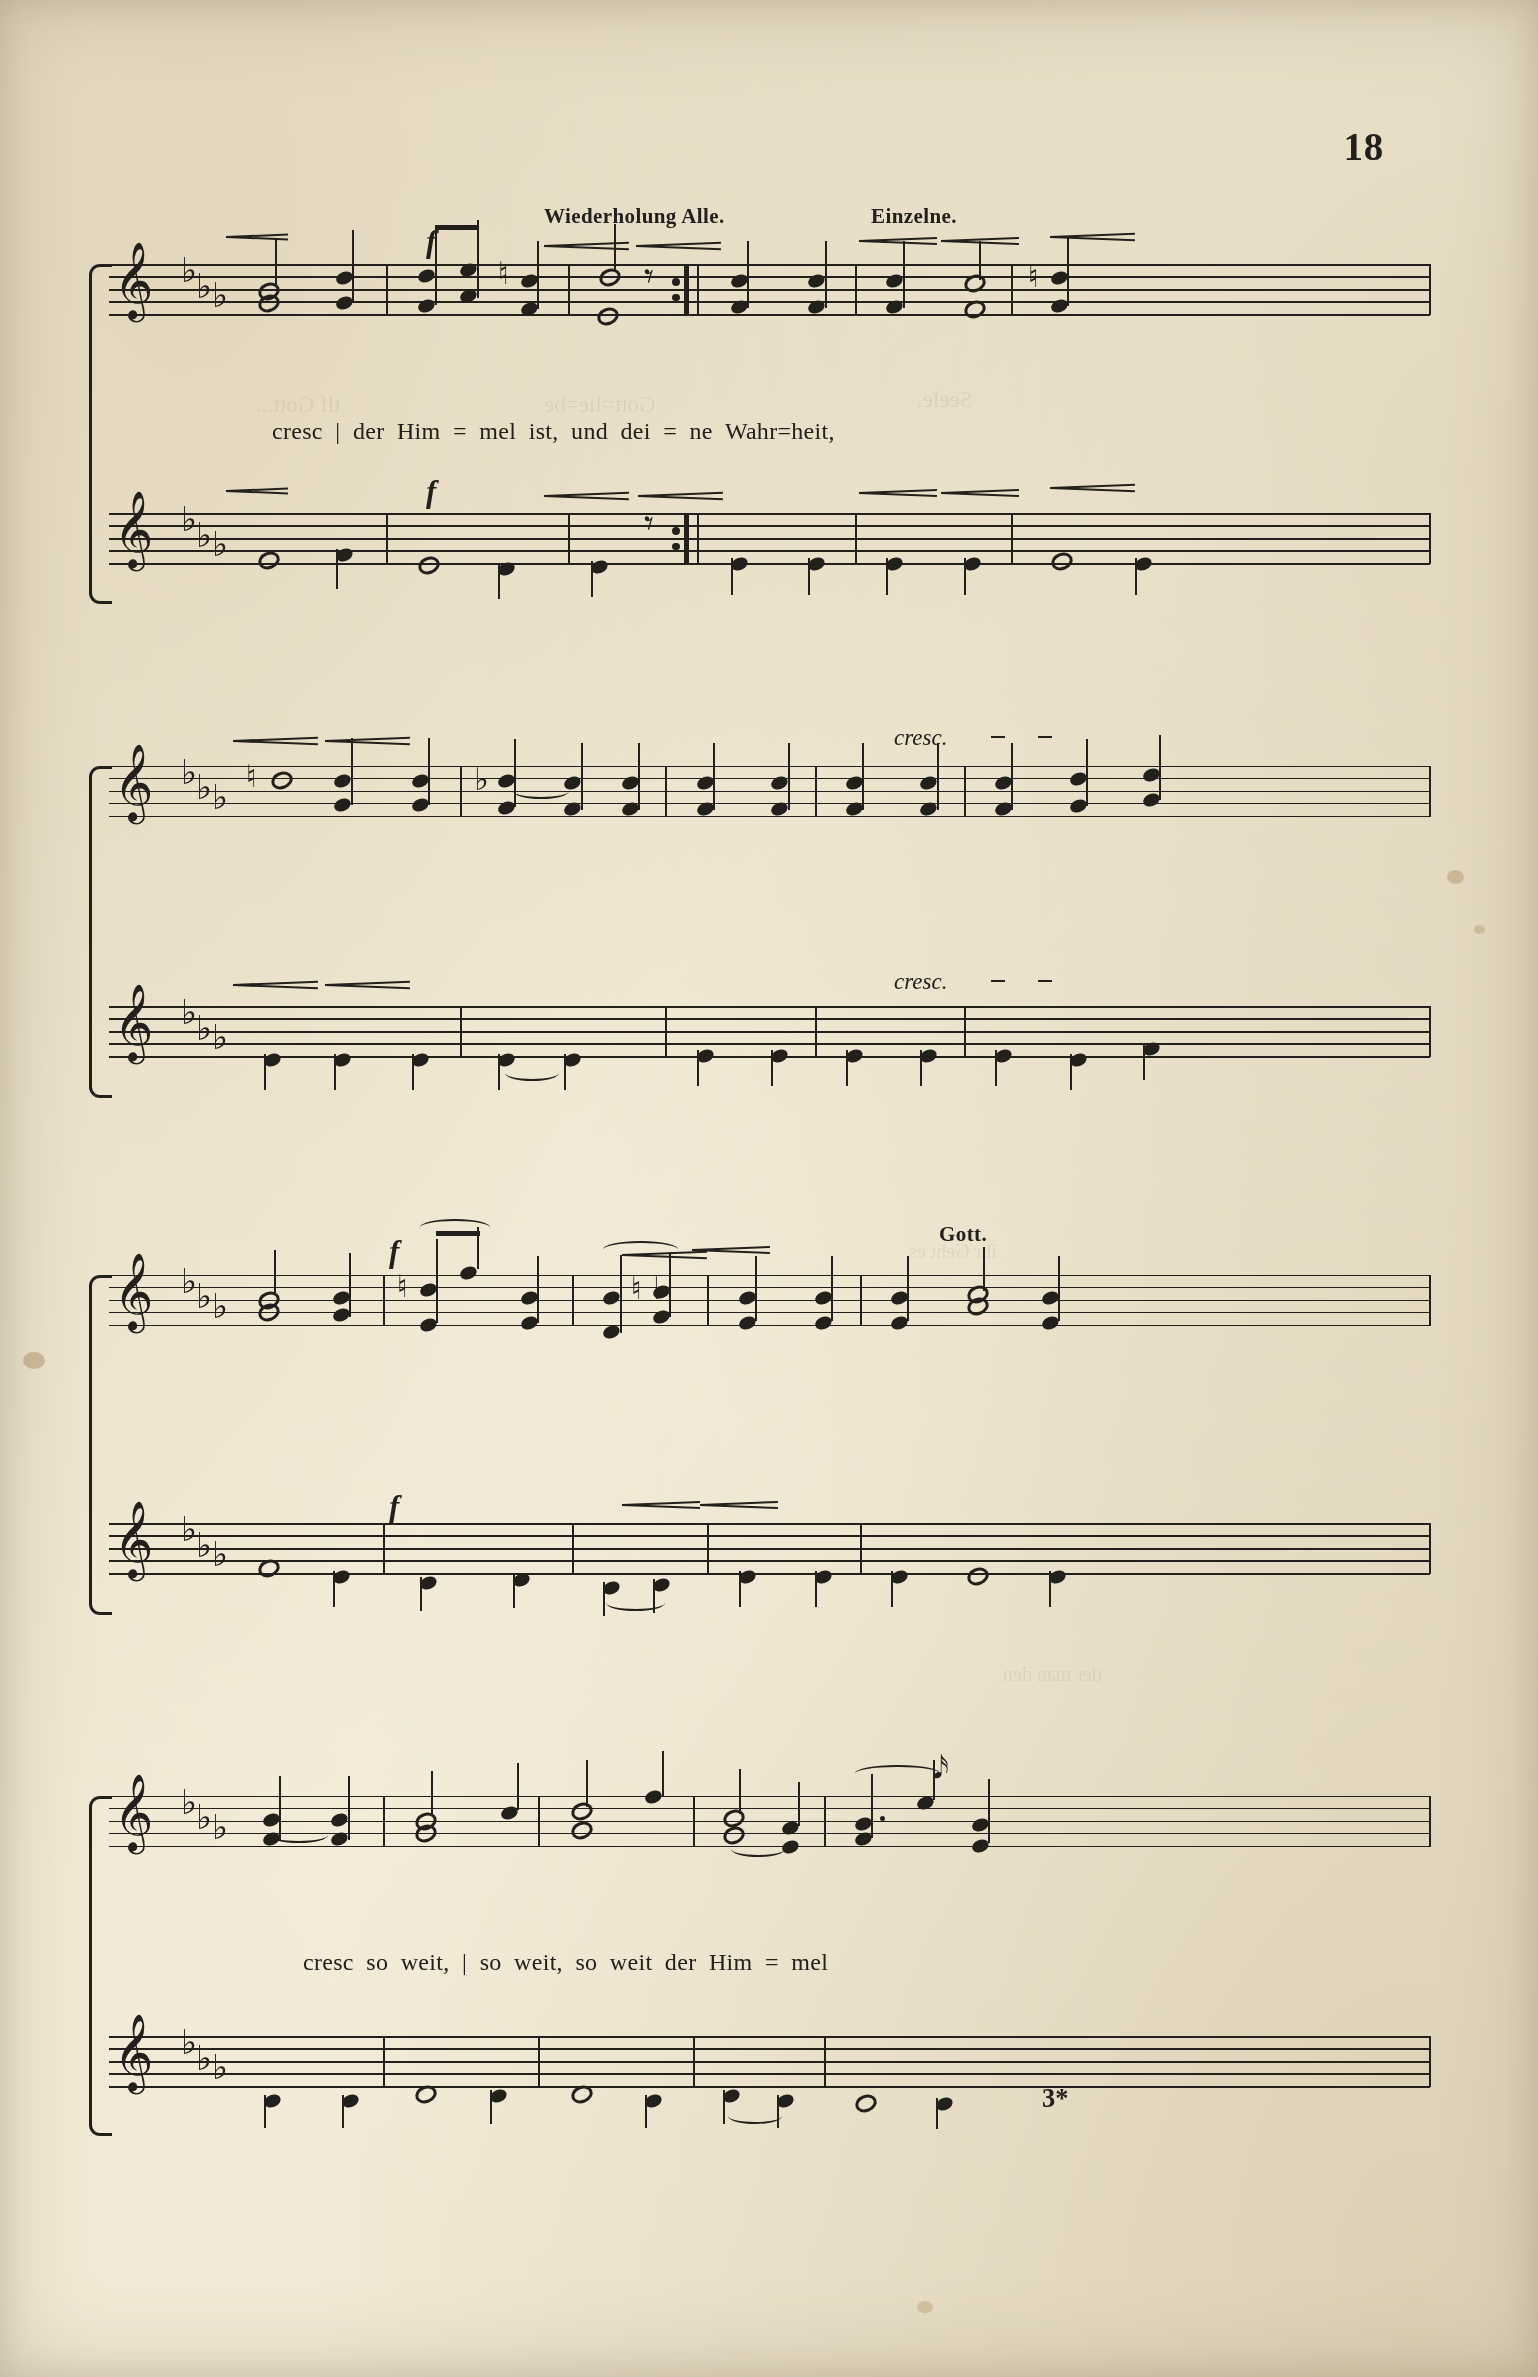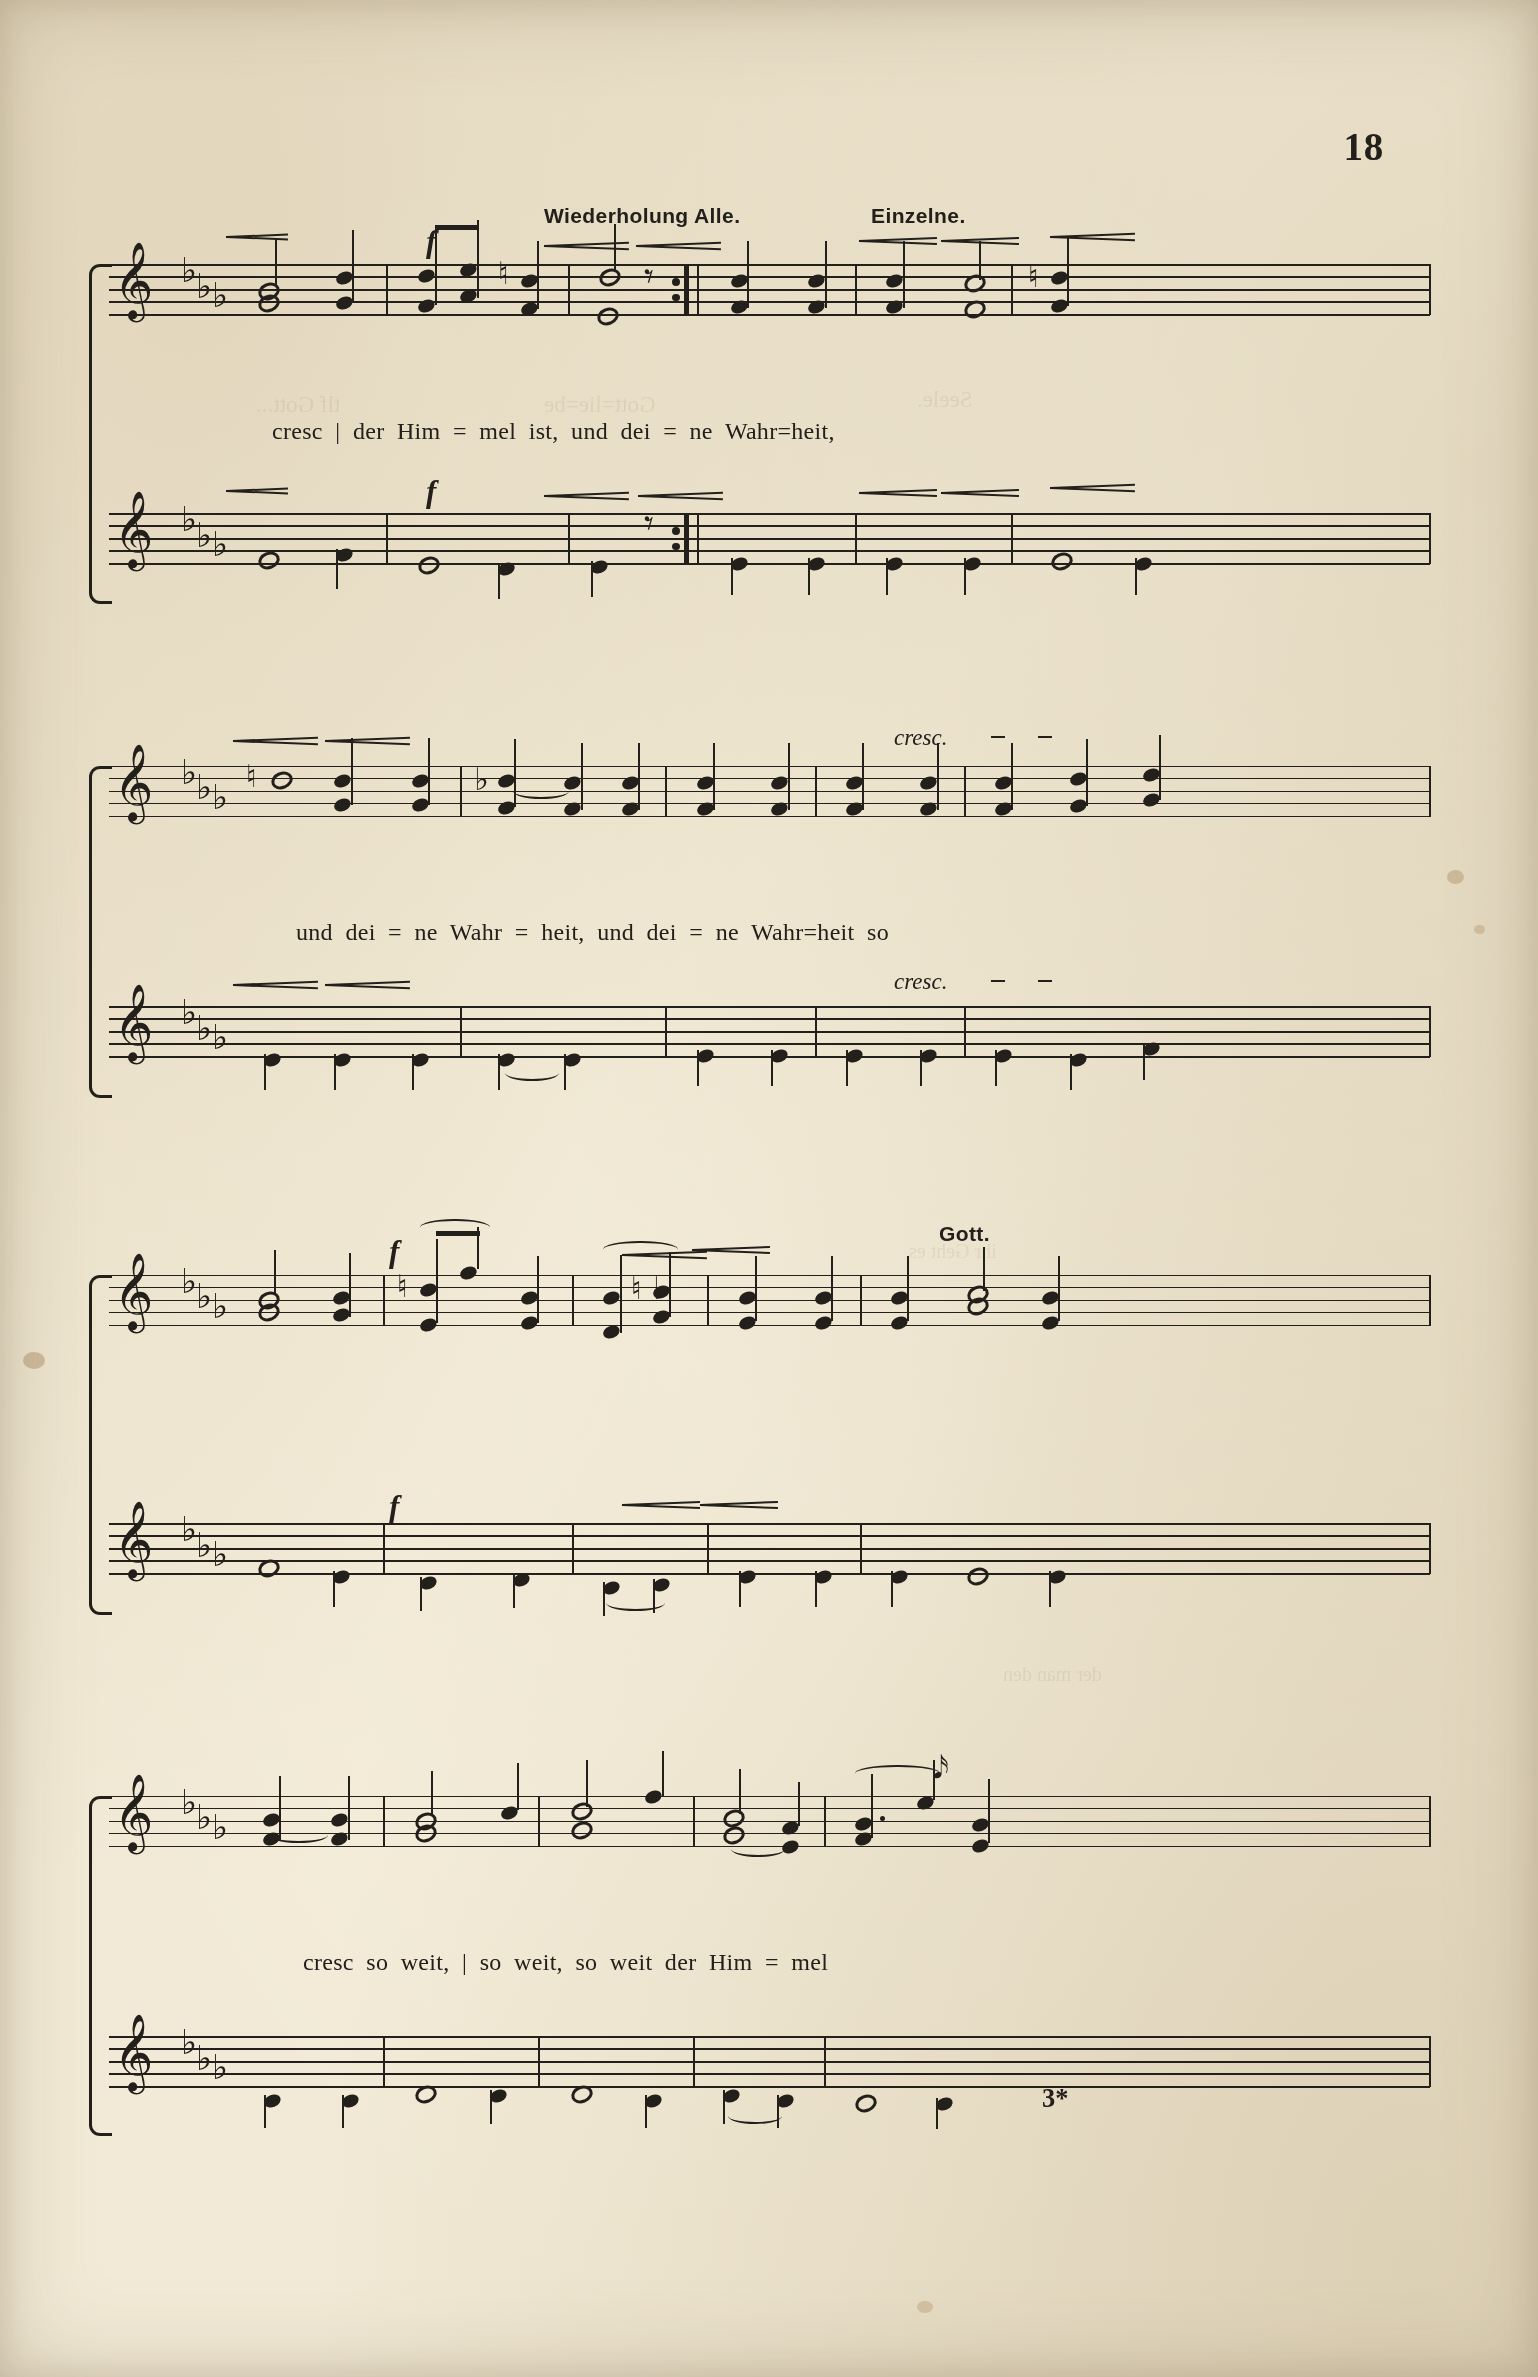--- a/index.html
+++ b/index.html
@@ -230,21 +230,21 @@
   }
   .dash {
     position: absolute;
     width: 14px;
     height: 2.3px;
     background: #23201c;
   }
 
   .direction {
     position: absolute;
-    font-family: Liberation Sans, sans-serif;
+    font-family: Liberation Serif, serif;
     font-weight: bold;
     font-size: 21px;
     color: #23201c;
     letter-spacing: 0.4px;
   }
 
   .lyrics {
     position: absolute;
     font-family: "Liberation Serif", serif;
     font-size: 24px;
@@ -545,21 +545,20 @@
         <i></i>
       </div>
     <div class="hairpin dim" style="left:247px;top:-17px;width:85px;">
         <i></i>
         <i></i>
       </div>
     <div class="term" style="left:816px;top:-25px;">cresc.</div>
     <div class="dash" style="left:913px;top:-14px;"></div>
     <div class="dash" style="left:960px;top:-14px;"></div>
 
-    <div class="lyrics" style="left:218px;top:169px;word-spacing:6.2px;">und  dei = ne    Wahr = heit,  und  dei = ne    Wahr=heit   so</div>
 
     <div class="stave-wrap" style="top:256px;height:54px;">
       <div class="stave">
         <div class="ln"></div>
           <div class="ln"></div>
           <div class="ln"></div>
           <div class="ln"></div>
           <div class="ln"></div>
       </div>
       <div class="clef" style="left:4.7px;top:-17px;">𝄞</div>

